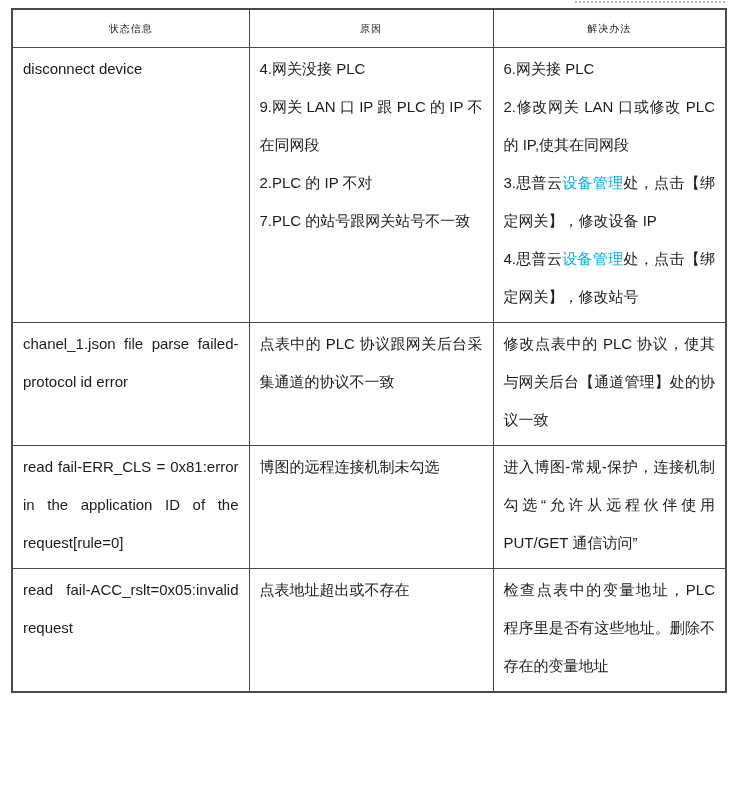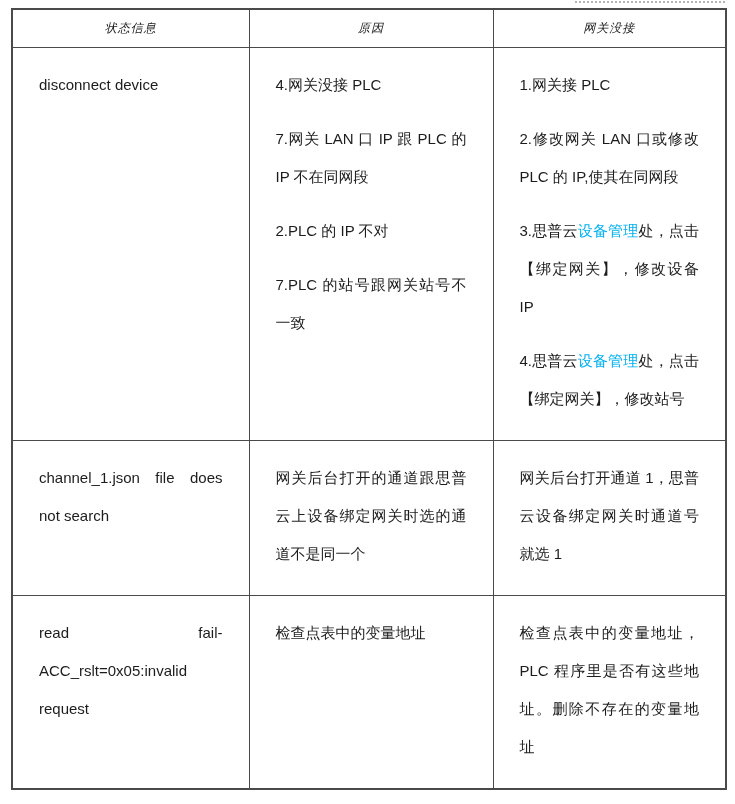--- a/index.html
+++ b/index.html
@@ -38,90 +38,100 @@
   col.c3 { width: 233px; }
   th, td {
     border: 1px solid #4a4a4a;
     vertical-align: top;
     font-weight: 400;
   }
   th {
     height: 35px;
     vertical-align: middle;
     text-align: center;
-    font-size: 12px;
+    font-size: 10px;
     padding: 1px 4px;
     letter-spacing: 1px;
-    font-style: italic;
   }
   td {
     font-size: 15px;
     line-height: 38px;
     padding: 2px 10px 6px 10px;
     text-align: justify;
   }
   td p {
-    margin: 16px;
+    margin: 0;
   }
   .accent {
     color: #00B0F0;
   }
 </style>
 </head>
 <body>
 
 <div class="top-artifact"></div>
 
 <table class="troubleshoot">
   <colgroup>
     <col class="c1">
     <col class="c2">
     <col class="c3">
   </colgroup>
   <thead>
     <tr>
       <th>状态信息</th>
       <th>原因</th>
-      <th>网关没接</th>
+      <th>解决办法</th>
     </tr>
   </thead>
   <tbody>
       <tr>
         <td>
           <p>disconnect device</p>
         </td>
         <td>
           <p>4.网关没接 PLC</p>
-          <p>7.网关 LAN 口 IP 跟 PLC 的 IP 不在同网段</p>
+          <p>9.网关 LAN 口 IP 跟 PLC 的 IP 不在同网段</p>
           <p>2.PLC 的 IP 不对</p>
           <p>7.PLC 的站号跟网关站号不一致</p>
         </td>
         <td>
-          <p>1.网关接 PLC</p>
+          <p>6.网关接 PLC</p>
           <p>2.修改网关 LAN 口或修改 PLC 的 IP,使其在同网段</p>
           <p>3.思普云<span class="accent" style="color: rgb(0, 176, 240);">设备管理</span>处，点击【绑定网关】，修改设备 IP</p>
           <p>4.思普云<span class="accent" style="color: rgb(0, 176, 240);">设备管理</span>处，点击【绑定网关】，修改站号</p>
         </td>
       </tr>
       <tr>
         <td>
-          <p>channel_1.json file does not search</p>
+          <p>chanel_1.json file parse failed-protocol id error</p>
         </td>
         <td>
-          <p>网关后台打开的通道跟思普云上设备绑定网关时选的通道不是同一个</p>
+          <p>点表中的 PLC 协议跟网关后台采集通道的协议不一致</p>
         </td>
         <td>
-          <p>网关后台打开通道 1，思普云设备绑定网关时通道号就选 1</p>
+          <p>修改点表中的 PLC 协议，使其与网关后台【通道管理】处的协议一致</p>
+        </td>
+      </tr>
+      <tr>
+        <td>
+          <p>read fail-ERR_CLS = 0x81:error in the application ID of the request[rule=0]</p>
+        </td>
+        <td>
+          <p>博图的远程连接机制未勾选</p>
+        </td>
+        <td>
+          <p>进入博图-常规-保护，连接机制勾选“允许从远程伙伴使用 PUT/GET 通信访问”</p>
         </td>
       </tr>
       <tr>
         <td>
           <p>read fail-ACC_rslt=0x05:invalid request</p>
         </td>
         <td>
-          <p>检查点表中的变量地址</p>
+          <p>点表地址超出或不存在</p>
         </td>
         <td>
           <p>检查点表中的变量地址，PLC 程序里是否有这些地址。删除不存在的变量地址</p>
         </td>
       </tr>
     </tbody>
 </table>
 
 </body></html>

